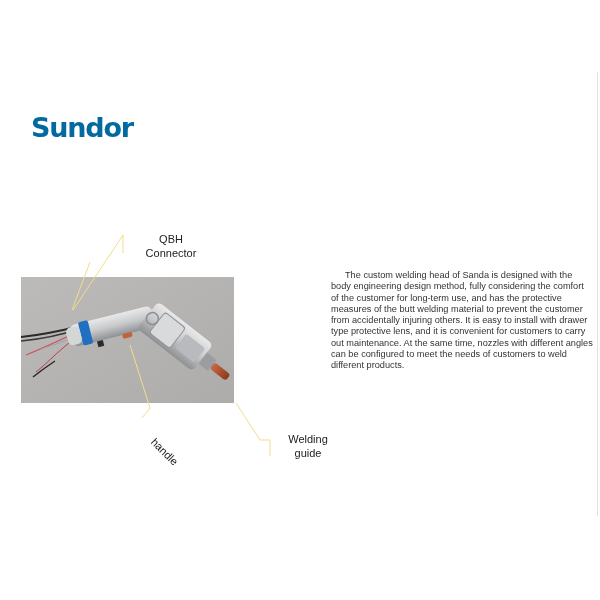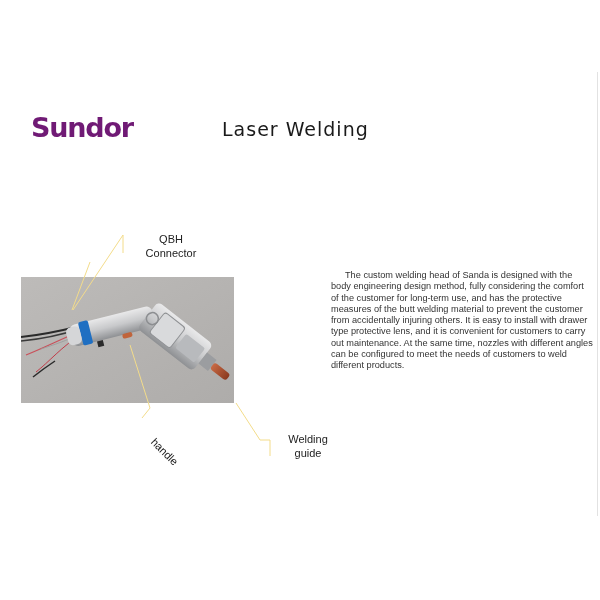--- a/index.html
+++ b/index.html
@@ -1,37 +1,36 @@
 <!DOCTYPE html>
 <html><head>
 <meta charset="utf-8">
 <style>
   html, body { margin: 0; padding: 0; background: #ffffff; }
   body { width: 600px; height: 600px; position: relative; overflow: hidden; font-family: "Liberation Sans", sans-serif; }
   .slide { position: absolute; left: 0; top: 0; width: 600px; height: 600px; background: #ffffff; }
   .edge-line { position: absolute; left: 597px; top: 72px; width: 1px; height: 444px; background: #e2e2e2; }
-  .logo { position: absolute; left: 31px; top: 108px; font-family: "DejaVu Sans", sans-serif; font-weight: bold; font-size: 27px; color: #701a75; letter-spacing: -1.2px; line-height: 40px; }
+  .logo { position: absolute; left: 31px; top: 108px; font-family: "DejaVu Sans", sans-serif; font-weight: bold; font-size: 27px; color: #0369a1; letter-spacing: -1.2px; line-height: 40px; }
   .title { position: absolute; left: 222px; top: 115px; font-family: "DejaVu Sans", sans-serif; font-size: 19px; color: #1a1a1a; letter-spacing: 1px; line-height: 28px; }
   .photo { position: absolute; left: 21px; top: 277px; width: 213px; height: 126px; overflow: hidden; background: #b9b7b5; }
   .photo svg { display: block; }
   .label { position: absolute; font-size: 11px; color: #222; text-align: center; line-height: 14px; }
   .lbl-qbh { left: 136px; top: 232px; width: 70px; }
   .lbl-weld { left: 276px; top: 432px; width: 64px; }
   .lbl-handle { left: 158px; top: 435px; transform: rotate(45deg); transform-origin: left top; white-space: nowrap; }
   .leaders { position: absolute; left: 0; top: 0; width: 600px; height: 600px; pointer-events: none; }
   .desc { position: absolute; left: 323px; top: 262px; width: 262px; font-size: 9.2px; line-height: 11.3px; color: #333; text-indent: 14px; margin: 8px; }
 </style>
 </head>
 <body>
 
 <div class="slide">
   <div class="edge-line"></div>
 
   <div class="logo">Sundor</div>
-  <div class="title">Laser Welding</div>
 
   <div class="photo" title="Laser welding head with QBH connector, handle and welding guide nozzle">
     <svg width="213" height="126" viewBox="0 0 213 126">
       <defs>
         <linearGradient id="bg" x1="0" y1="0" x2="1" y2="1">
           <stop offset="0" stop-color="#bdbbb9"></stop>
           <stop offset="1" stop-color="#aeacaa"></stop>
         </linearGradient>
         <linearGradient id="metal" x1="0" y1="0" x2="0" y2="1">
           <stop offset="0" stop-color="#e9e9ea"></stop>

